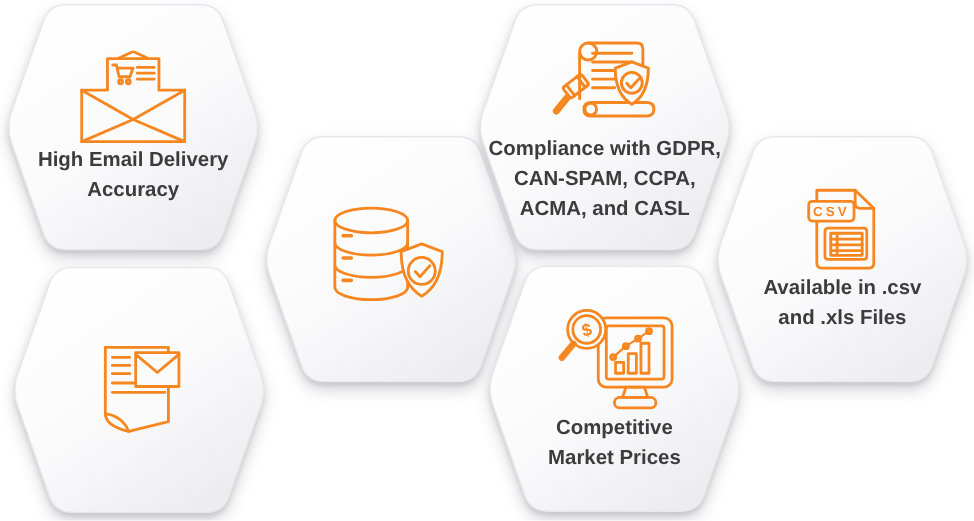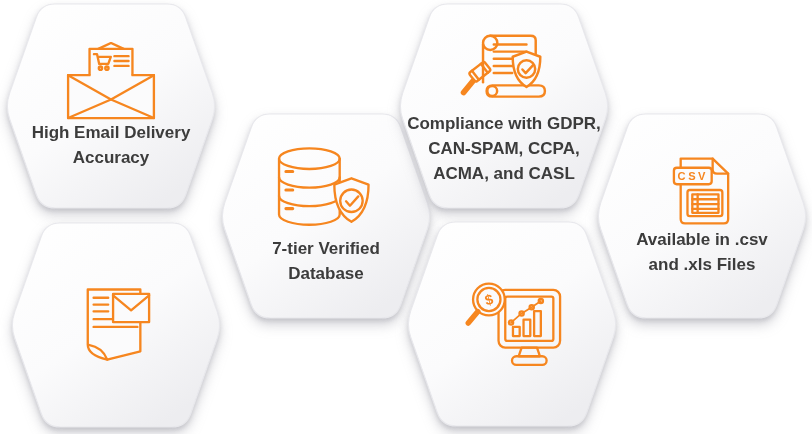--- a/index.html
+++ b/index.html
@@ -79,22 +79,20 @@
         <g class="ic">
           <ellipse cx="36" cy="13" rx="31" ry="10.5"></ellipse>
           <path d="M5 13 V70 A31 10.5 0 0 0 67 70 V13"></path>
           <path d="M5 32 A31 10.5 0 0 0 67 32 M5 51 A31 10.5 0 0 0 67 51"></path>
           <path class="ic-thick" d="M12 26 h7 M12 45 h7 M12 64 h7"></path>
           <path class="ic-fill" d="M79 33 l17.5 6.5 c0 17 -5.5 31 -17.5 38 c-12 -7 -17.5 -21 -17.5 -38 Z"></path>
           <circle cx="79" cy="56" r="11.5"></circle>
           <path d="M73.5 56.5 l4 4.5 l8.5 -9.5"></path>
         </g>
       </svg>
-      <div class="card-label">7-tier Verified
-Database</div>
     </div>
   </div>
 
   <div class="hex-card" style="left:396px;top:2px;">
     <svg class="hex-bg" viewBox="0 0 216 208">
       <defs>
           <linearGradient id="hg2" x1="0" y1="0" x2="0.7" y2="1">
         <stop offset="0" stop-color="#FFFFFF"></stop>
             <stop offset="0.55" stop-color="#FBFBFC"></stop>
             <stop offset="1" stop-color="#EDEDF0"></stop>
@@ -202,16 +200,18 @@
           <circle cx="72.5" cy="28" r="2.2"></circle>
             <circle cx="82" cy="21.5" r="2.2"></circle>
           <path d="M62 70 H78 L81 79 H59 Z"></path>
           <rect x="52" y="79" width="36" height="9" rx="4.5"></rect>
           <circle class="ic-fill" cx="28" cy="20" r="16.5"></circle>
           <circle cx="28" cy="20" r="12"></circle>
           <path class="ic-handle" d="M16.5 32.5 L6.5 44.5"></path>
         </g>
         <text x="28" y="25.5" text-anchor="middle" font-size="15" font-weight="bold" fill="#F6861F" font-family="Liberation Sans, sans-serif" transform="rotate(-14 28 20)">$</text>
       </svg>
+      <div class="card-label">Competitive
+Market Prices</div>
     </div>
   </div>
 
 </div>
 
 </body></html>

